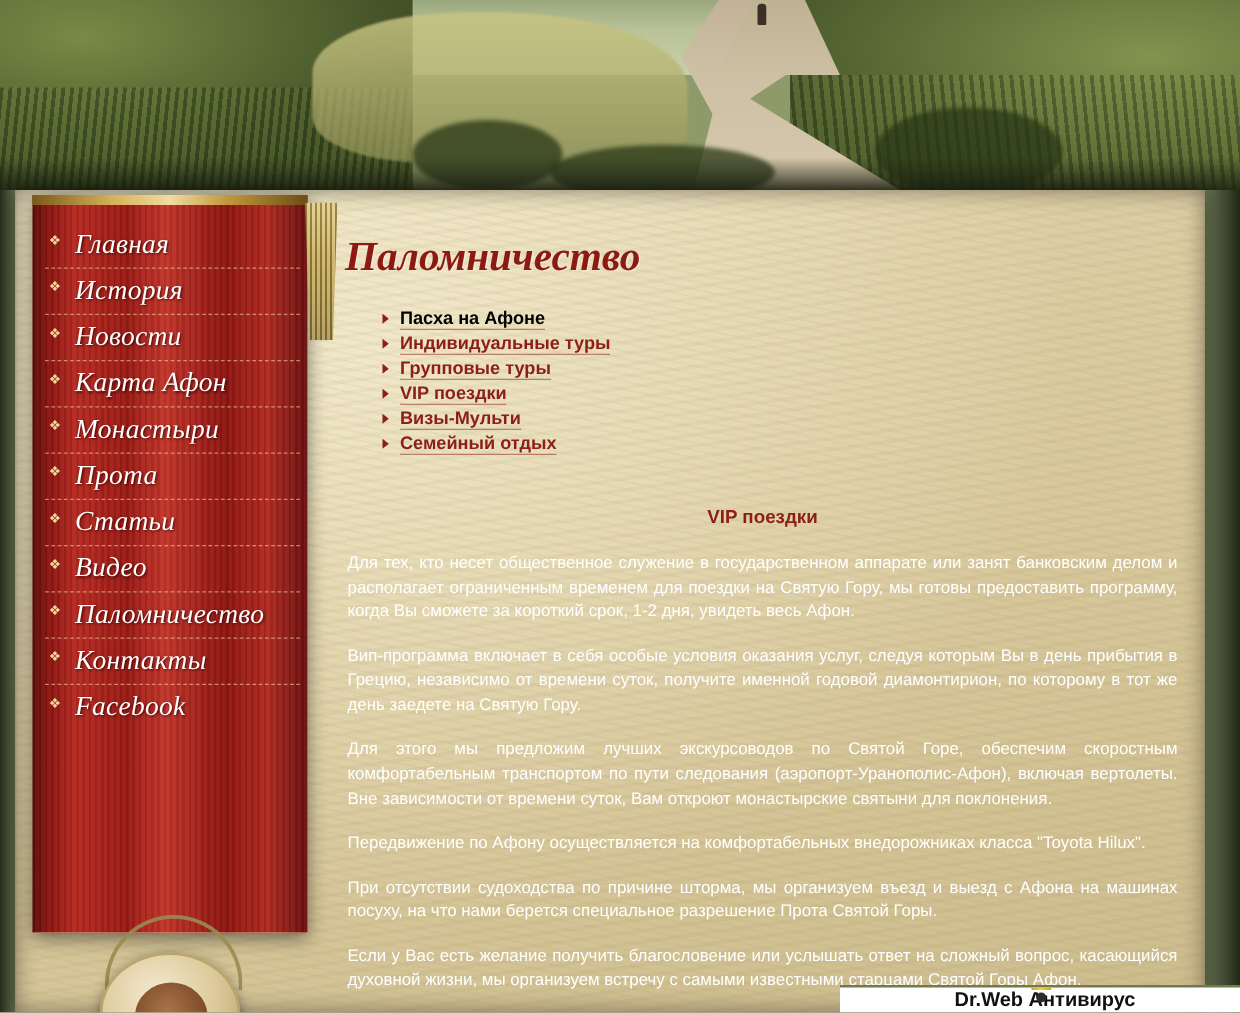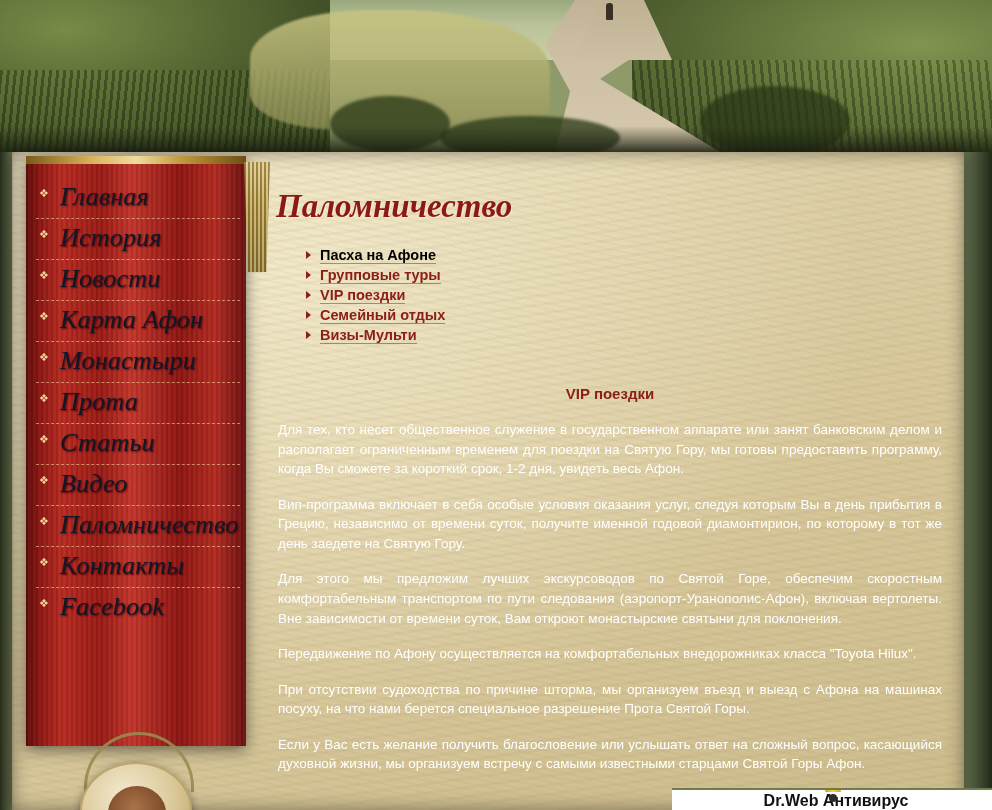--- a/index.html
+++ b/index.html
@@ -147,22 +147,22 @@
   }
   .menu-item {
     position: relative;
     padding: 4px 2px 6px 24px;
     border-bottom: 1px dashed rgba(255,225,170,.55);
     cursor: pointer;
   }
   .menu-item .label {
     font-family: "Liberation Serif", serif;
     font-style: italic;
-    font-size: 26px;
-    color: #0f172a;
+    font-size: 22px;
+    color: #ffffff;
     text-shadow: 1px 1px 2px rgba(60,0,0,.85);
     letter-spacing: .2px;
   }
   .menu-item .bullet {
     position: absolute; left: 3px; top: 10px;
     width: 10px; height: 10px;
     color: #f2d79a;
     font-size: 11px; line-height: 10px;
   }
 
@@ -360,33 +360,37 @@
     <div class="main">
       <h1 class="page-title">Паломничество</h1>
 
       <ul class="sublinks">
         <li class="active">
           <span class="arrow"></span>
           <span class="txt">Пасха на Афоне</span>
         </li>
         <li>
           <span class="arrow"></span>
+          <span class="txt">Индивидуальные туры</span>
+        </li>
+        <li>
+          <span class="arrow"></span>
           <span class="txt">Групповые туры</span>
         </li>
         <li>
           <span class="arrow"></span>
           <span class="txt">VIP поездки</span>
         </li>
         <li>
           <span class="arrow"></span>
+          <span class="txt">Визы-Мульти</span>
+        </li>
+        <li>
+          <span class="arrow"></span>
           <span class="txt">Семейный отдых</span>
-        </li>
-        <li>
-          <span class="arrow"></span>
-          <span class="txt">Визы-Мульти</span>
         </li>
       </ul>
 
       <div class="article">
         <h2>VIP поездки</h2>
         <p>Для тех, кто несет общественное служение в государственном аппарате или занят банковским делом и располагает ограниченным временем для поездки на Святую Гору, мы готовы предоставить программу, когда Вы сможете за короткий срок, 1-2 дня, увидеть весь Афон.</p>
         <p>Вип-программа включает в себя особые условия оказания услуг, следуя которым Вы в день прибытия в Грецию, независимо от времени суток, получите именной годовой диамонтирион, по которому в тот же день заедете на Святую Гору.</p>
         <p>Для этого мы предложим лучших экскурсоводов по Святой Горе, обеспечим скоростным комфортабельным транспортом по пути следования (аэропорт-Уранополис-Афон), включая вертолеты. Вне зависимости от времени суток, Вам откроют монастырские святыни для поклонения.</p>
         <p>Передвижение по Афону осуществляется на комфортабельных внедорожниках класса "Toyota Hilux".</p>
         <p>При отсутствии судоходства по причине шторма, мы организуем въезд и выезд с Афона на машинах посуху, на что нами берется специальное разрешение Прота Святой Горы.</p>

